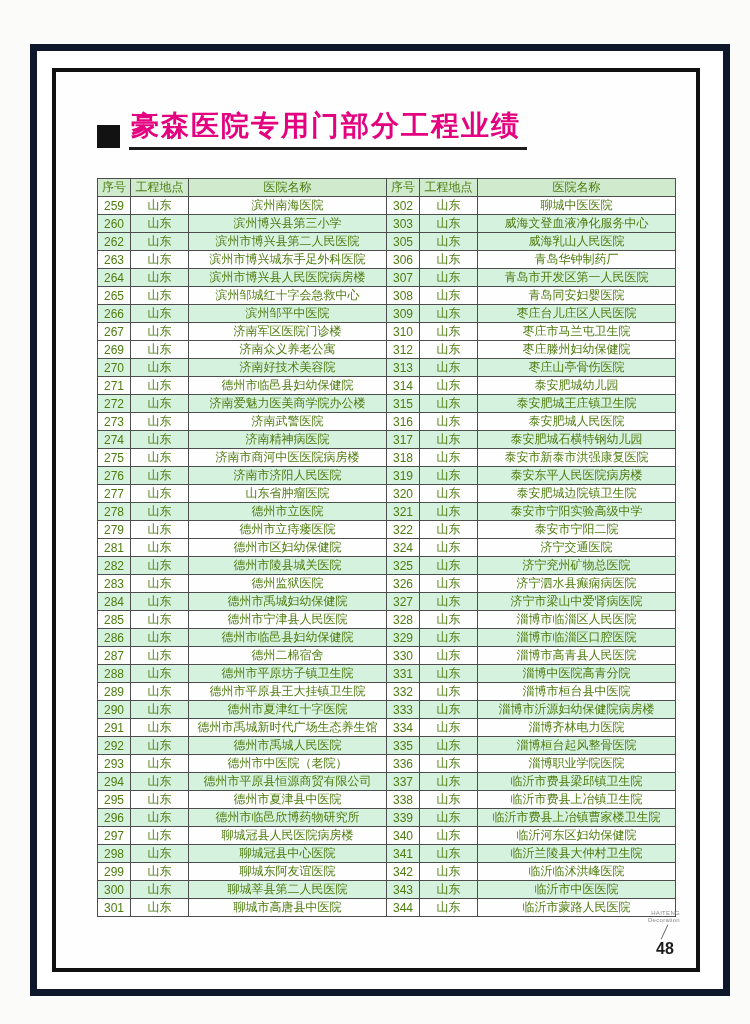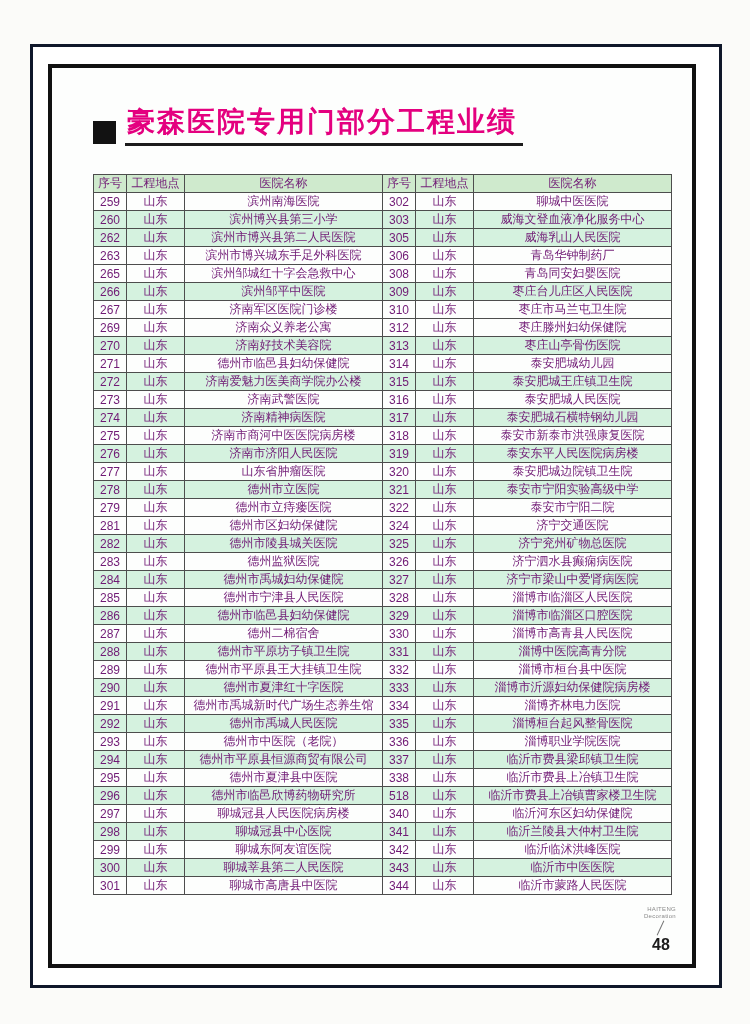--- a/index.html
+++ b/index.html
@@ -5,21 +5,21 @@
   html,body{margin:0;padding:0;}
   body{
     width:750px;height:1024px;
     background:#fbfbf9;
     font-family:"Liberation Sans","DejaVu Sans",sans-serif;
     position:relative;
     overflow:hidden;
   }
   .outer-frame{
     position:absolute;left:30px;top:44px;width:686px;height:938px;
-    border:3px solid #0f172a;background:#ffffff;
+    border:7px solid #0f172a;background:#ffffff;
   }
   .inner-frame{
     position:absolute;left:15px;top:17px;width:640px;height:896px;
     border:4px solid #111111;background:#fdfefd;
   }
   .title-block{
     position:absolute;left:41px;top:38px;
     display:flex;align-items:flex-end;
   }
   .title-square{
@@ -32,21 +32,21 @@
     border-bottom:3px solid #1c1c1c;
     padding:0 6px 5px 2px;
     font-family:"Liberation Sans","DejaVu Sans",sans-serif;
   }
   table.records{
     position:absolute;left:41px;top:106px;
     border-collapse:collapse;
     table-layout:fixed;
     width:578px;
     font-size:12px;
-    color:#701a75;
+    color:#4d7c0f;
   }
   table.records th,table.records td{
     border:1px solid #4d4d4d;
     height:17px;
     padding:0 1px;
     text-align:center;
     overflow:hidden;
     white-space:nowrap;
     font-weight:normal;
     letter-spacing:0px;
@@ -131,20 +131,28 @@
             <td>威海乳山人民医院</td>
           </tr>
           <tr class="plain">
             <td>263</td>
             <td>山东</td>
             <td>滨州市博兴城东手足外科医院</td>
             <td>306</td>
             <td>山东</td>
             <td>青岛华钟制药厂</td>
           </tr>
+          <tr class="alt">
+            <td>264</td>
+            <td>山东</td>
+            <td>滨州市博兴县人民医院病房楼</td>
+            <td>307</td>
+            <td>山东</td>
+            <td>青岛市开发区第一人民医院</td>
+          </tr>
           <tr class="plain">
             <td>265</td>
             <td>山东</td>
             <td>滨州邹城红十字会急救中心</td>
             <td>308</td>
             <td>山东</td>
             <td>青岛同安妇婴医院</td>
           </tr>
           <tr class="alt">
             <td>266</td>
@@ -367,21 +375,21 @@
             <td>山东</td>
             <td>德州市夏津县中医院</td>
             <td>338</td>
             <td>山东</td>
             <td>临沂市费县上冶镇卫生院</td>
           </tr>
           <tr class="alt">
             <td>296</td>
             <td>山东</td>
             <td>德州市临邑欣博药物研究所</td>
-            <td>518</td>
+            <td>339</td>
             <td>山东</td>
             <td>临沂市费县上冶镇曹家楼卫生院</td>
           </tr>
           <tr class="plain">
             <td>297</td>
             <td>山东</td>
             <td>聊城冠县人民医院病房楼</td>
             <td>340</td>
             <td>山东</td>
             <td>临沂河东区妇幼保健院</td>

